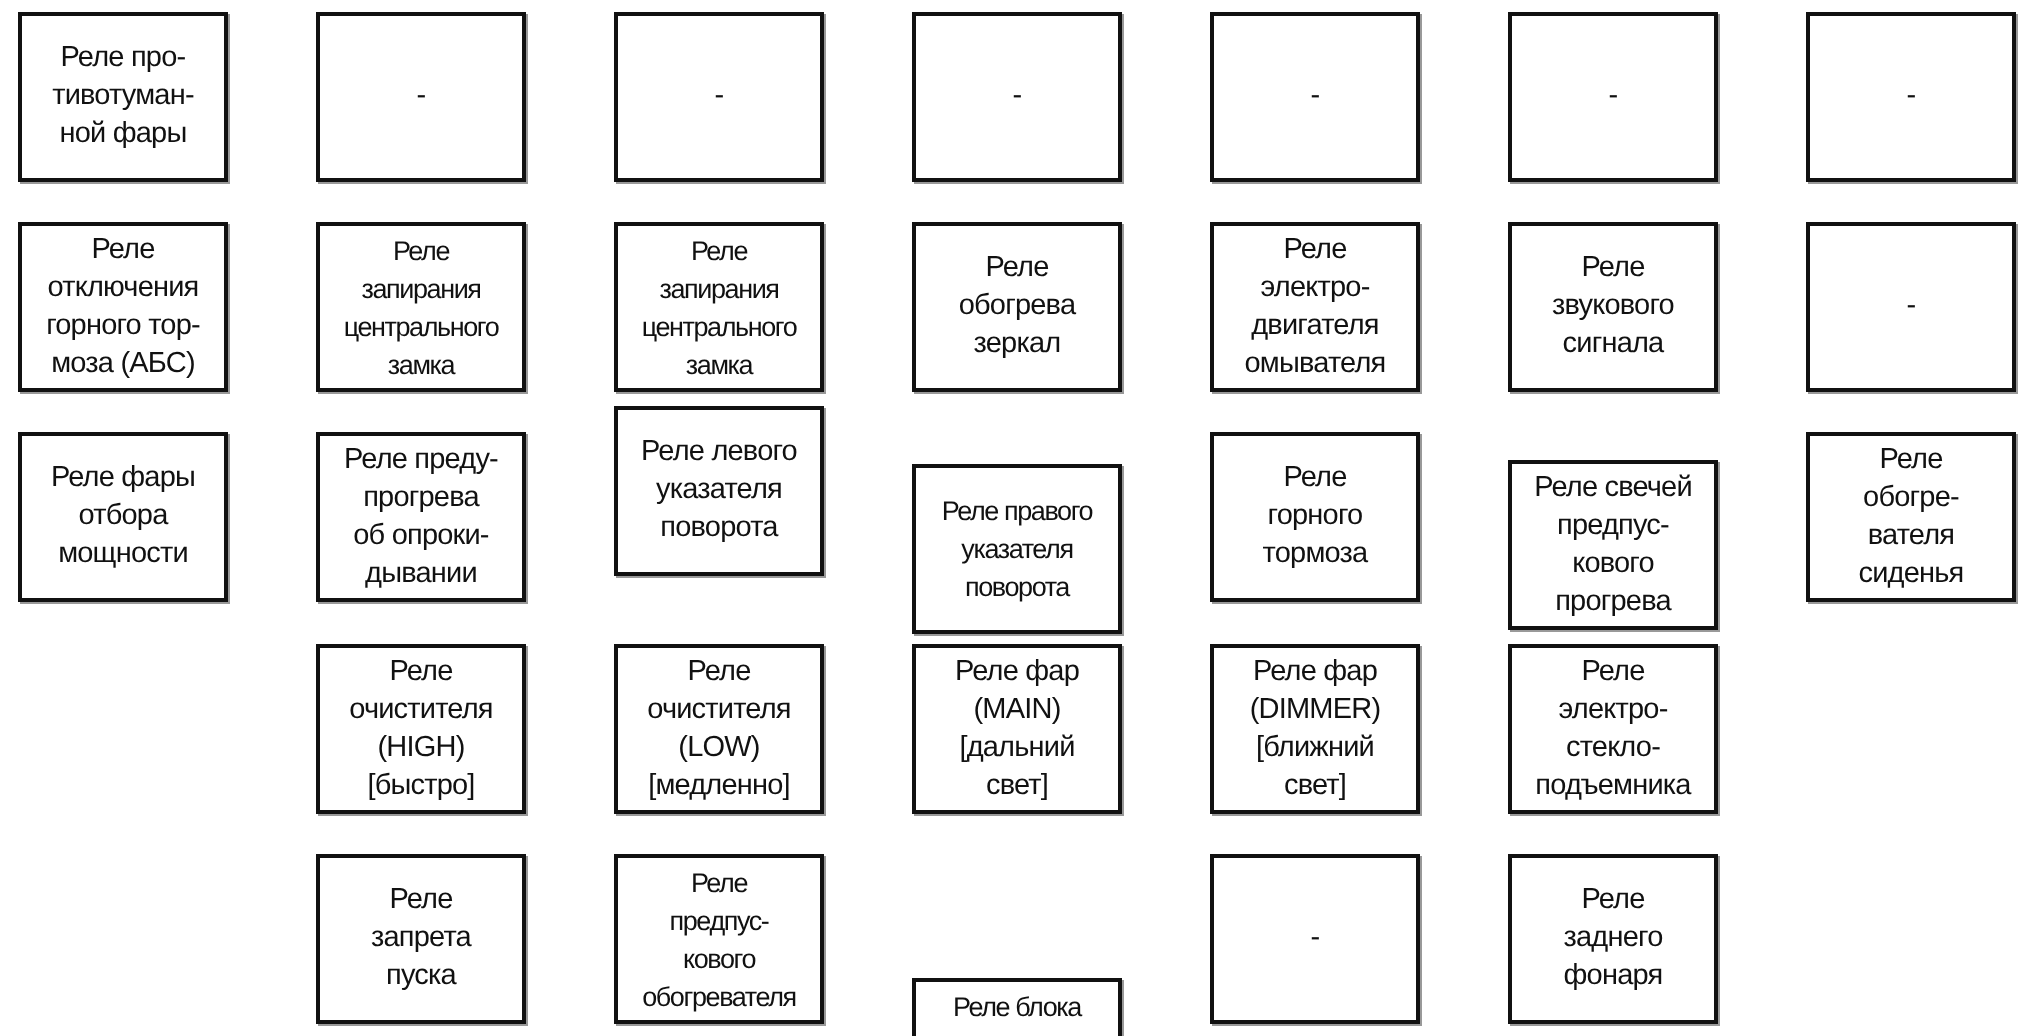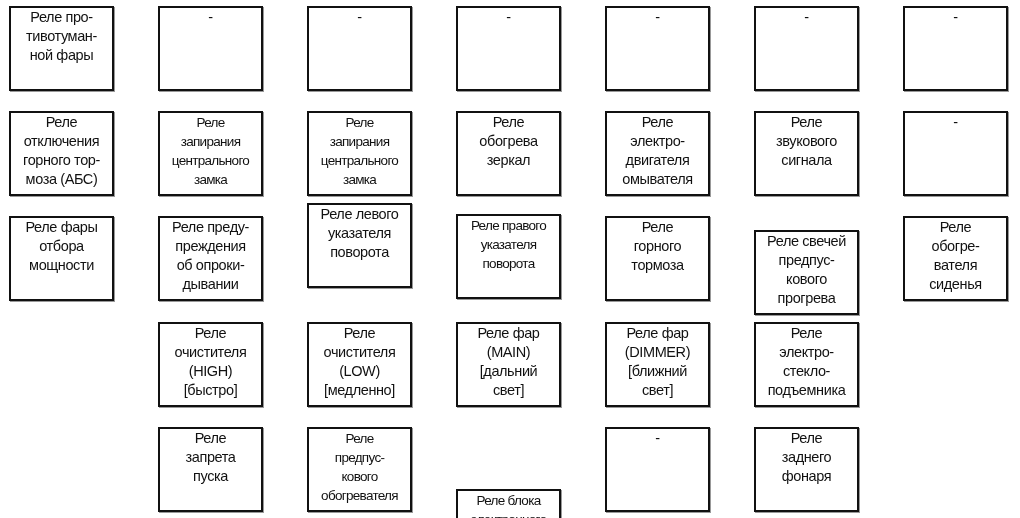--- a/index.html
+++ b/index.html
@@ -16,21 +16,21 @@
       color: #111111;
     }
     .relay-box {
       position: absolute;
       width: 105px;
       height: 85px;
       box-sizing: border-box;
       border: 2px solid #111111;
       background: #ffffff;
       display: flex;
-      align-items: flex-start;
+      align-items: center;
       justify-content: center;
       text-align: center;
       padding: 0 2px;
       box-shadow: 1px 1px 0 #999;
     }
     .relay-label {
       font-size: 14.5px;
       line-height: 19px;
       letter-spacing: -0.4px;
       white-space: pre-line;
@@ -105,30 +105,30 @@
     <span class="relay-label">-</span>
   </div>
 
 <div class="relay-box" style="left:9px;top:216px;">
     <span class="relay-label">Реле фары
 отбора
 мощности</span>
   </div>
 <div class="relay-box" style="left:158px;top:216px;">
     <span class="relay-label">Реле преду-
-преждения
+прогрева
 об опроки-
 дывании</span>
   </div>
 <div class="relay-box" style="left:307px;top:203px;">
     <span class="relay-label">Реле левого
 указателя
 поворота</span>
   </div>
-<div class="relay-box" style="left:456px;top:214px;">
+<div class="relay-box" style="left:456px;top:232px;">
     <span class="relay-label dense">Реле правого
 указателя
 поворота</span>
   </div>
 <div class="relay-box" style="left:605px;top:216px;">
     <span class="relay-label">Реле
 горного
 тормоза</span>
   </div>
 <div class="relay-box" style="left:754px;top:216px;margin-top:14px;">

